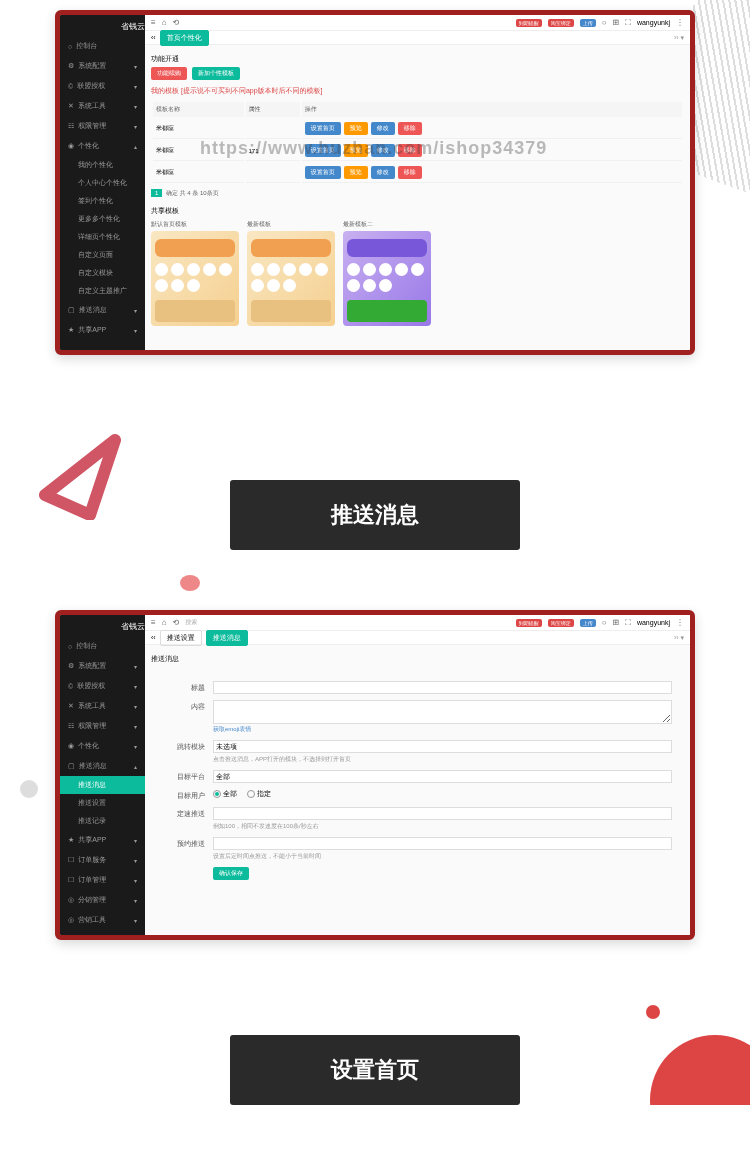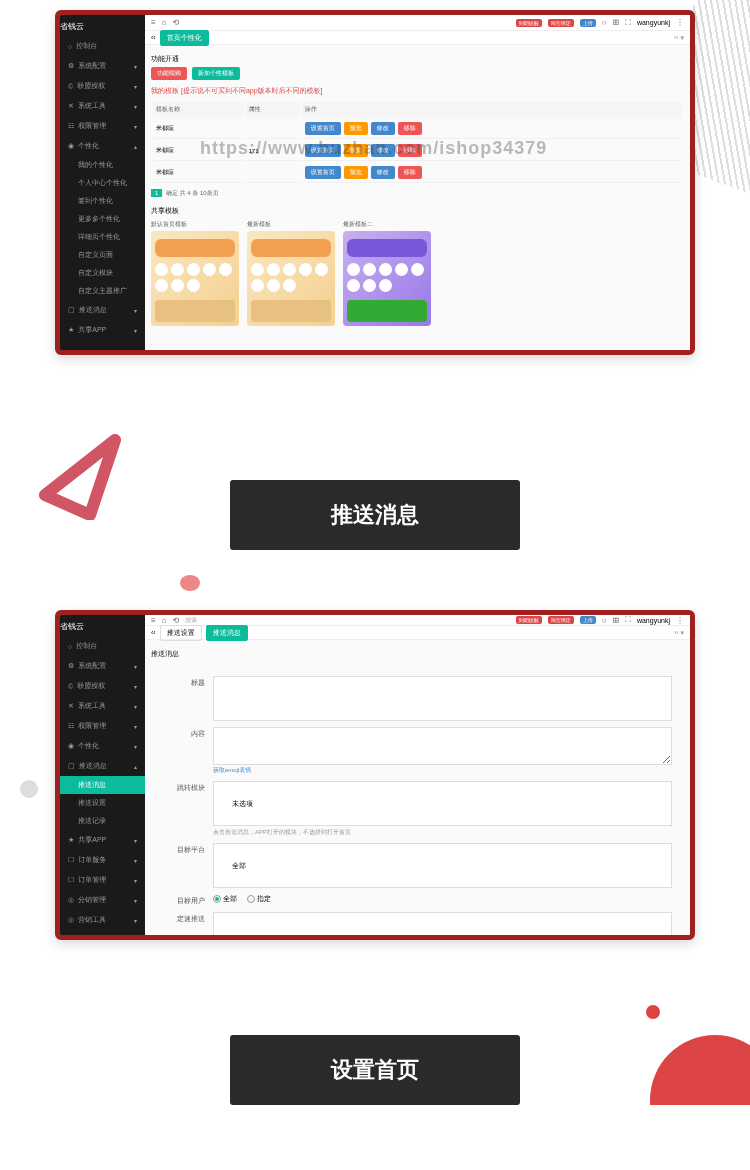--- a/index.html
+++ b/index.html
@@ -7,21 +7,21 @@
 .decor-stripe{position:absolute;top:-20px;right:-40px;width:120px;height:200px;background:repeating-linear-gradient(60deg,#ddd 0,#ddd 2px,transparent 2px,transparent 6px);transform:rotate(20deg)}
 .decor-triangle{position:absolute;left:30px;top:420px;width:0;height:0}
 .decor-triangle svg{width:100px;height:100px}
 .decor-dot1{position:absolute;left:180px;top:575px;width:20px;height:16px;background:#e88;border-radius:50%}
 .decor-dot2{position:absolute;left:20px;top:780px;width:18px;height:18px;background:#ddd;border-radius:50%}
 .decor-circle{position:absolute;right:-30px;bottom:-60px;width:130px;height:130px;background:#d44;border-radius:50%}
 .decor-dot3{position:absolute;right:90px;top:1005px;width:14px;height:14px;background:#d44;border-radius:50%}
 .frame{margin:10px 55px 0;border:5px solid #a02020;border-radius:6px;background:#fff;box-shadow:0 4px 12px rgba(0,0,0,.15);overflow:hidden;position:relative}
 .app{display:flex;height:335px;font-size:7px}
 .sidebar{width:85px;background:#1a1a1a;color:#999;padding-top:2px}
-.logo{text-align:left;color:#fff;padding:4px 0;font-size:8px}
+.logo{text-align:right;color:#fff;padding:4px 0;font-size:8px}
 .menu-item{padding:5px 8px;display:flex;align-items:center;gap:4px;cursor:pointer}
 .menu-item .chev{margin-left:auto;font-size:6px}
 .sub-item{padding:4px 8px 4px 18px;font-size:7px}
 .sub-item.active{background:#0cbb9c;color:#fff}
 .content{flex:1;background:#fafafa;display:flex;flex-direction:column}
 .topbar{height:16px;background:#fff;display:flex;align-items:center;padding:0 6px;border-bottom:1px solid #eee;gap:6px}
 .topbar .ico{font-size:8px;color:#666}
 .topbar .right{margin-left:auto;display:flex;gap:6px;align-items:center}
 .badge{font-size:5px;padding:1px 3px;border-radius:2px;color:#fff}
 .badge.red{background:#d44}
@@ -54,21 +54,21 @@
 .share-img .icons span{width:13px;height:13px;border-radius:50%;background:#fff}
 .share-img .b2{position:absolute;bottom:4px;left:4px;right:4px;height:22px;background:#e8c080;border-radius:4px;overflow:hidden}
 .share-img.v2 .b2{background:#3a3}
 .watermark{position:absolute;top:123px;left:140px;font-size:18px;color:rgba(60,60,60,.35);font-weight:bold;letter-spacing:1px;pointer-events:none}
 .title-box{width:290px;height:70px;background:#2a2a2a;color:#fff;margin:125px auto 0;display:flex;align-items:center;justify-content:center;font-size:22px;font-weight:bold;border-radius:3px}
 .app2{height:320px}
 .form{padding:8px 12px}
 .form-row{display:flex;margin:6px 0;font-size:7px;align-items:flex-start}
 .form-row .fl{width:50px;text-align:right;padding-right:8px;color:#555;padding-top:2px}
 .form-row .fi{flex:1}
-.form-row input[type=text],.form-row textarea{width:100%;border:1px solid #ddd;padding:18px;font-size:7px}
+.form-row input[type=text],.form-row textarea{width:100%;border:1px solid #ddd;padding:2px;font-size:7px}
 .form-row textarea{height:24px}
 .form-row .hint{font-size:6px;color:#999;margin-top:2px}
 .form-row .link{color:#48c;font-size:6px}
 .radio{display:inline-flex;align-items:center;gap:2px;margin-right:8px}
 .radio .r{width:8px;height:8px;border:1px solid #999;border-radius:50%;display:inline-block}
 .radio .r.on::after{content:"";display:block;width:4px;height:4px;background:#0cbb9c;border-radius:50%;margin:1px}
 </style>
 </head>
 <body>
 

